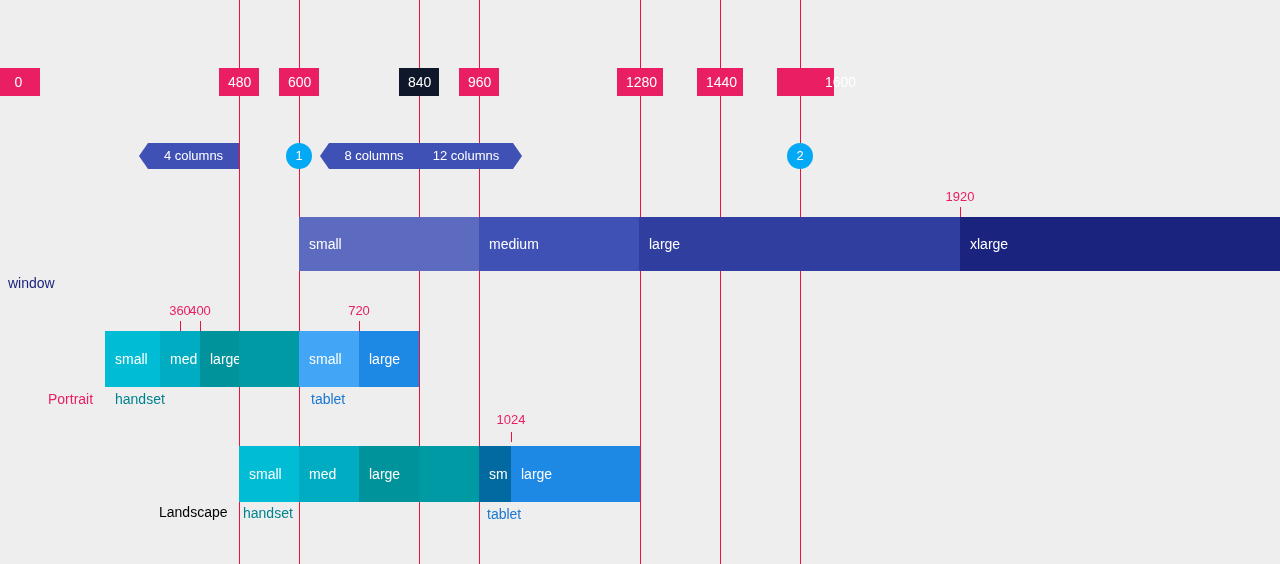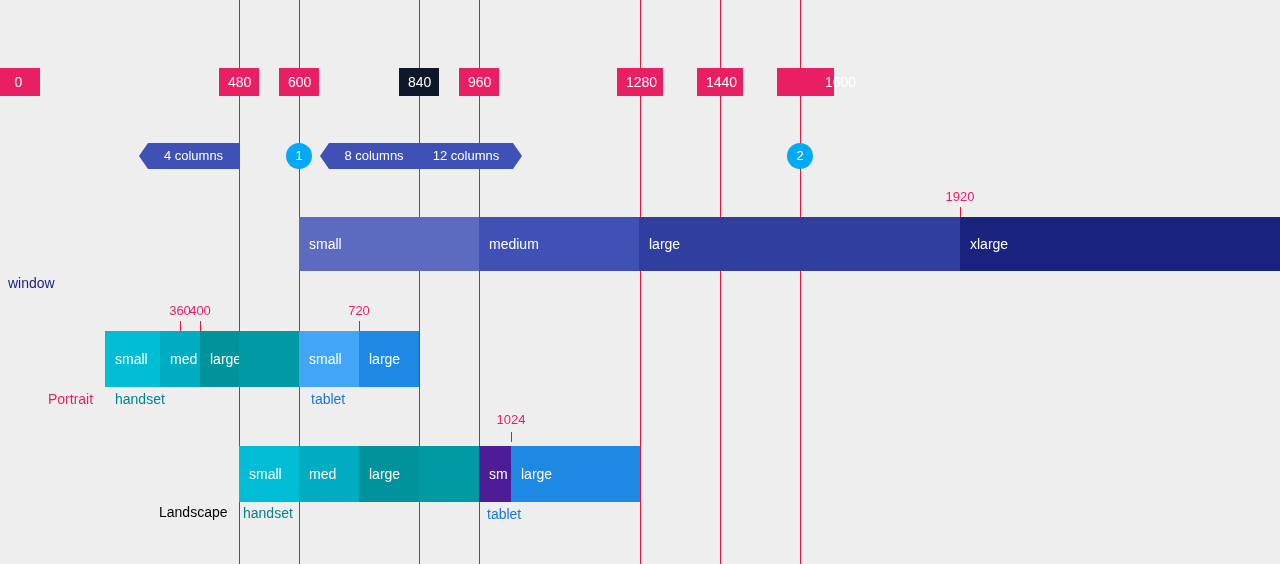--- a/index.html
+++ b/index.html
@@ -191,21 +191,21 @@
       <div class="dseg" style="left: 239px; width: 60px; background: rgb(0, 188, 212);">
         <span class="dlabel">small</span>
       </div>
       <div class="dseg" style="left: 299px; width: 60px; background: rgb(0, 172, 193);">
         <span class="dlabel">med</span>
       </div>
       <div class="dseg" style="left: 359px; width: 60px; background: rgb(0, 147, 156);">
         <span class="dlabel">large</span>
       </div>
       <div class="dseg" style="left: 419px; width: 60px; background: rgb(0, 154, 165);"></div>
-      <div class="dseg" style="left: 479px; width: 48px; background: #4c1d95; padding-left: 17px;">
+      <div class="dseg" style="left: 479px; width: 48px; background: #0369a1; padding-left: 17px;">
         <span class="dlabel">sm</span>
       </div>
       <div class="dseg" style="left: 511px; width: 129px; background: rgb(30, 136, 229);">
         <span class="dlabel">large</span>
       </div>
     </div>
     <div class="tick-wrap" style="left: 486px; top: 412px; width: 50px; height: 30px;">
       <span class="tick-num" style="color: rgb(233, 30, 99);">1024</span>
       <div class="tick-line" style="background: rgb(232, 20, 60); top: 20px;"></div>
     </div>

